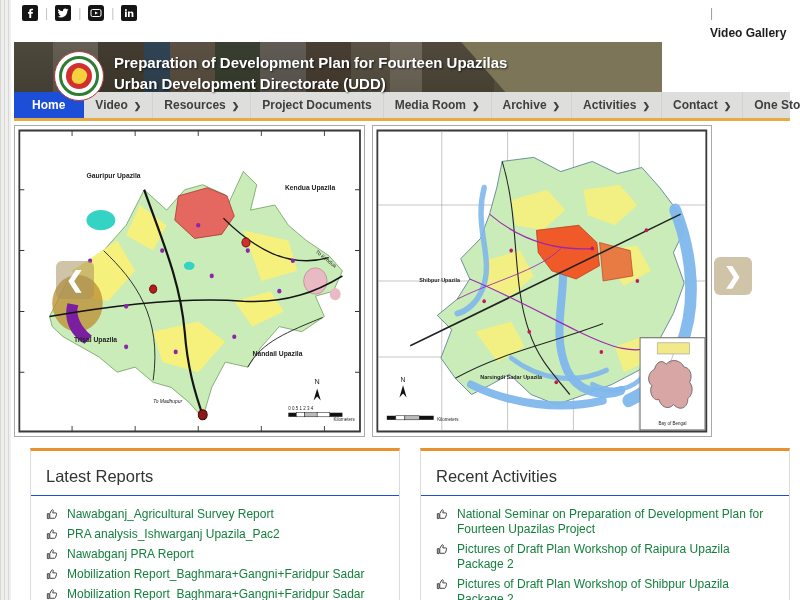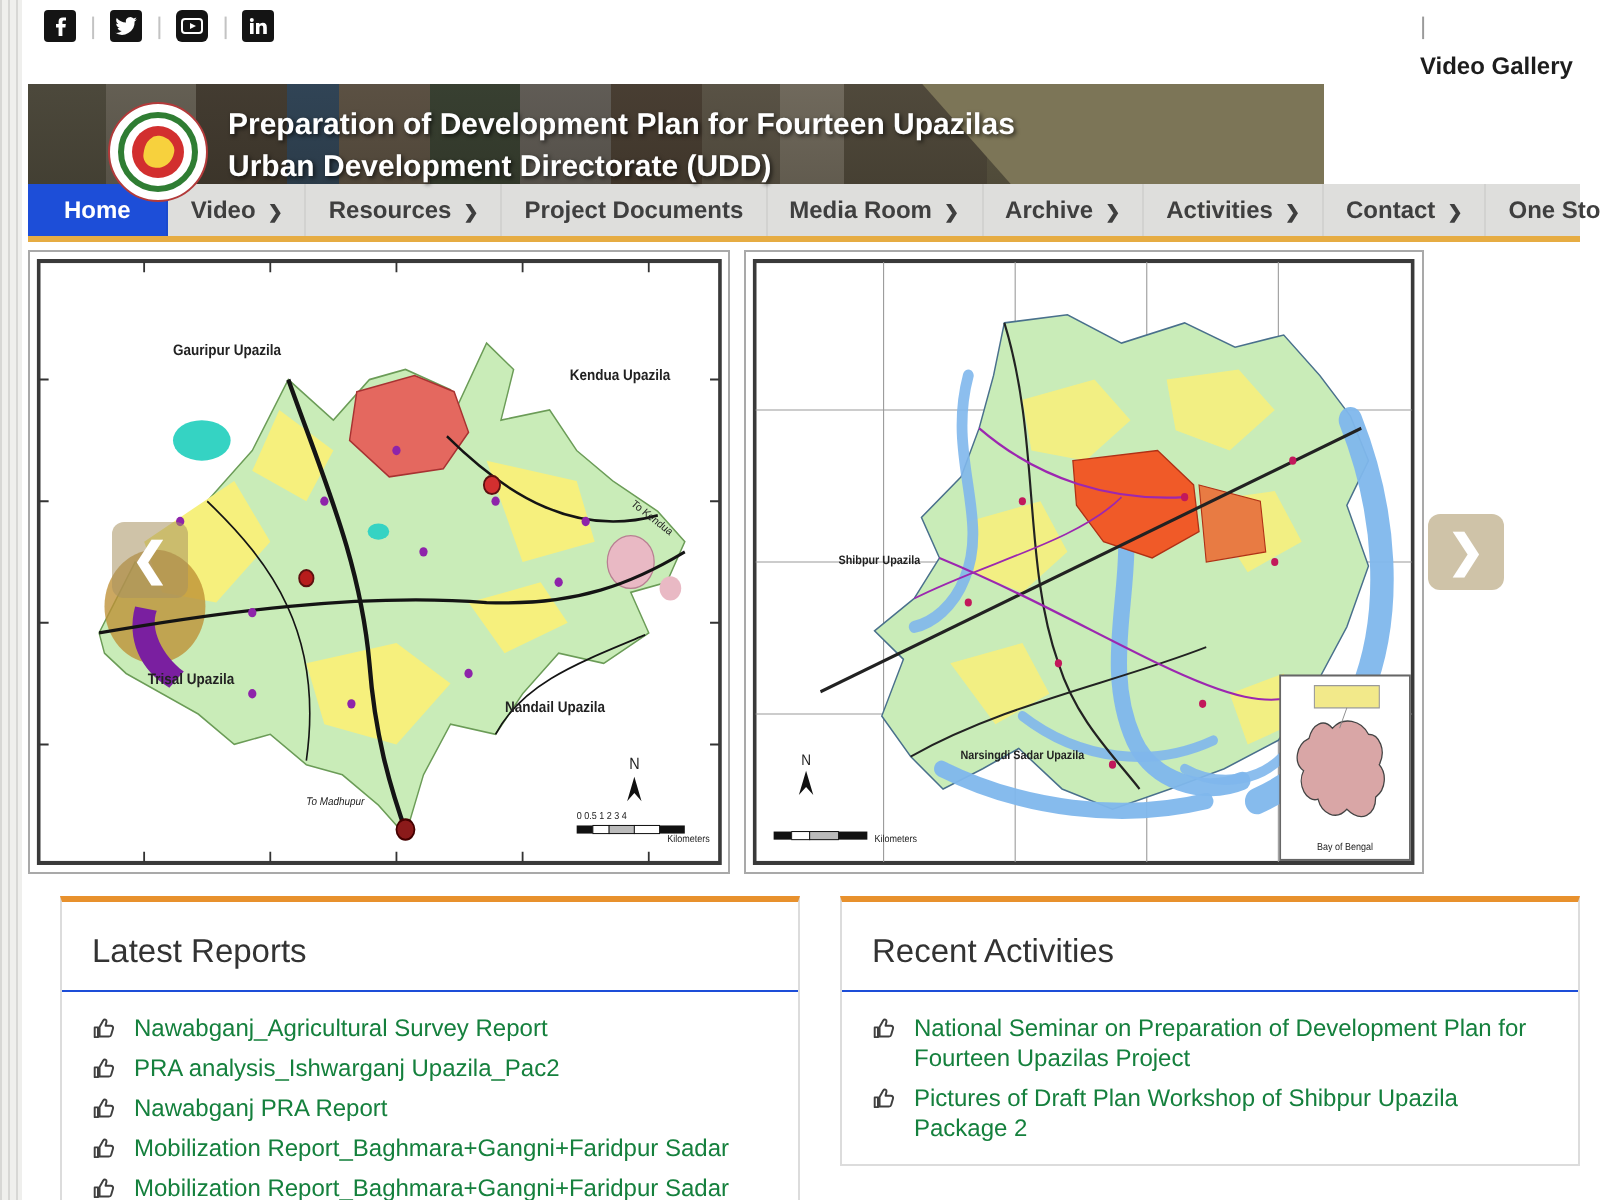--- a/index.html
+++ b/index.html
@@ -343,20 +343,26 @@
         <li data-interactable="true">
             <svg width="13" height="13" viewBox="0 0 24 24" data-interactable="false">
               <path d="M2.5 10.5h3v9h-3z M7 19h8.6c1 0 1.9-.7 2.1-1.6l1.7-5.8A2 2 0 0 0 17.5 9h-5l.9-3.9A1.6 1.6 0 0 0 10.5 4L7 10.2z" fill="none" stroke="#3f3f3f" stroke-width="1.8" stroke-linejoin="round"></path>
             </svg>
             <span data-interactable="false">National Seminar on Preparation of Development Plan for Fourteen Upazilas Project</span>
           </li>
         <li data-interactable="true">
             <svg width="13" height="13" viewBox="0 0 24 24" data-interactable="false">
               <path d="M2.5 10.5h3v9h-3z M7 19h8.6c1 0 1.9-.7 2.1-1.6l1.7-5.8A2 2 0 0 0 17.5 9h-5l.9-3.9A1.6 1.6 0 0 0 10.5 4L7 10.2z" fill="none" stroke="#3f3f3f" stroke-width="1.8" stroke-linejoin="round"></path>
             </svg>
+            <span data-interactable="false">Pictures of Draft Plan Workshop of Raipura Upazila Package 2</span>
+          </li>
+        <li data-interactable="true">
+            <svg width="13" height="13" viewBox="0 0 24 24" data-interactable="false">
+              <path d="M2.5 10.5h3v9h-3z M7 19h8.6c1 0 1.9-.7 2.1-1.6l1.7-5.8A2 2 0 0 0 17.5 9h-5l.9-3.9A1.6 1.6 0 0 0 10.5 4L7 10.2z" fill="none" stroke="#3f3f3f" stroke-width="1.8" stroke-linejoin="round"></path>
+            </svg>
             <span data-interactable="false">Pictures of Draft Plan Workshop of Shibpur Upazila Package 2</span>
           </li>
 
       </ul>
     </div>
 
   </div>
 </div>
 
 </body></html>

